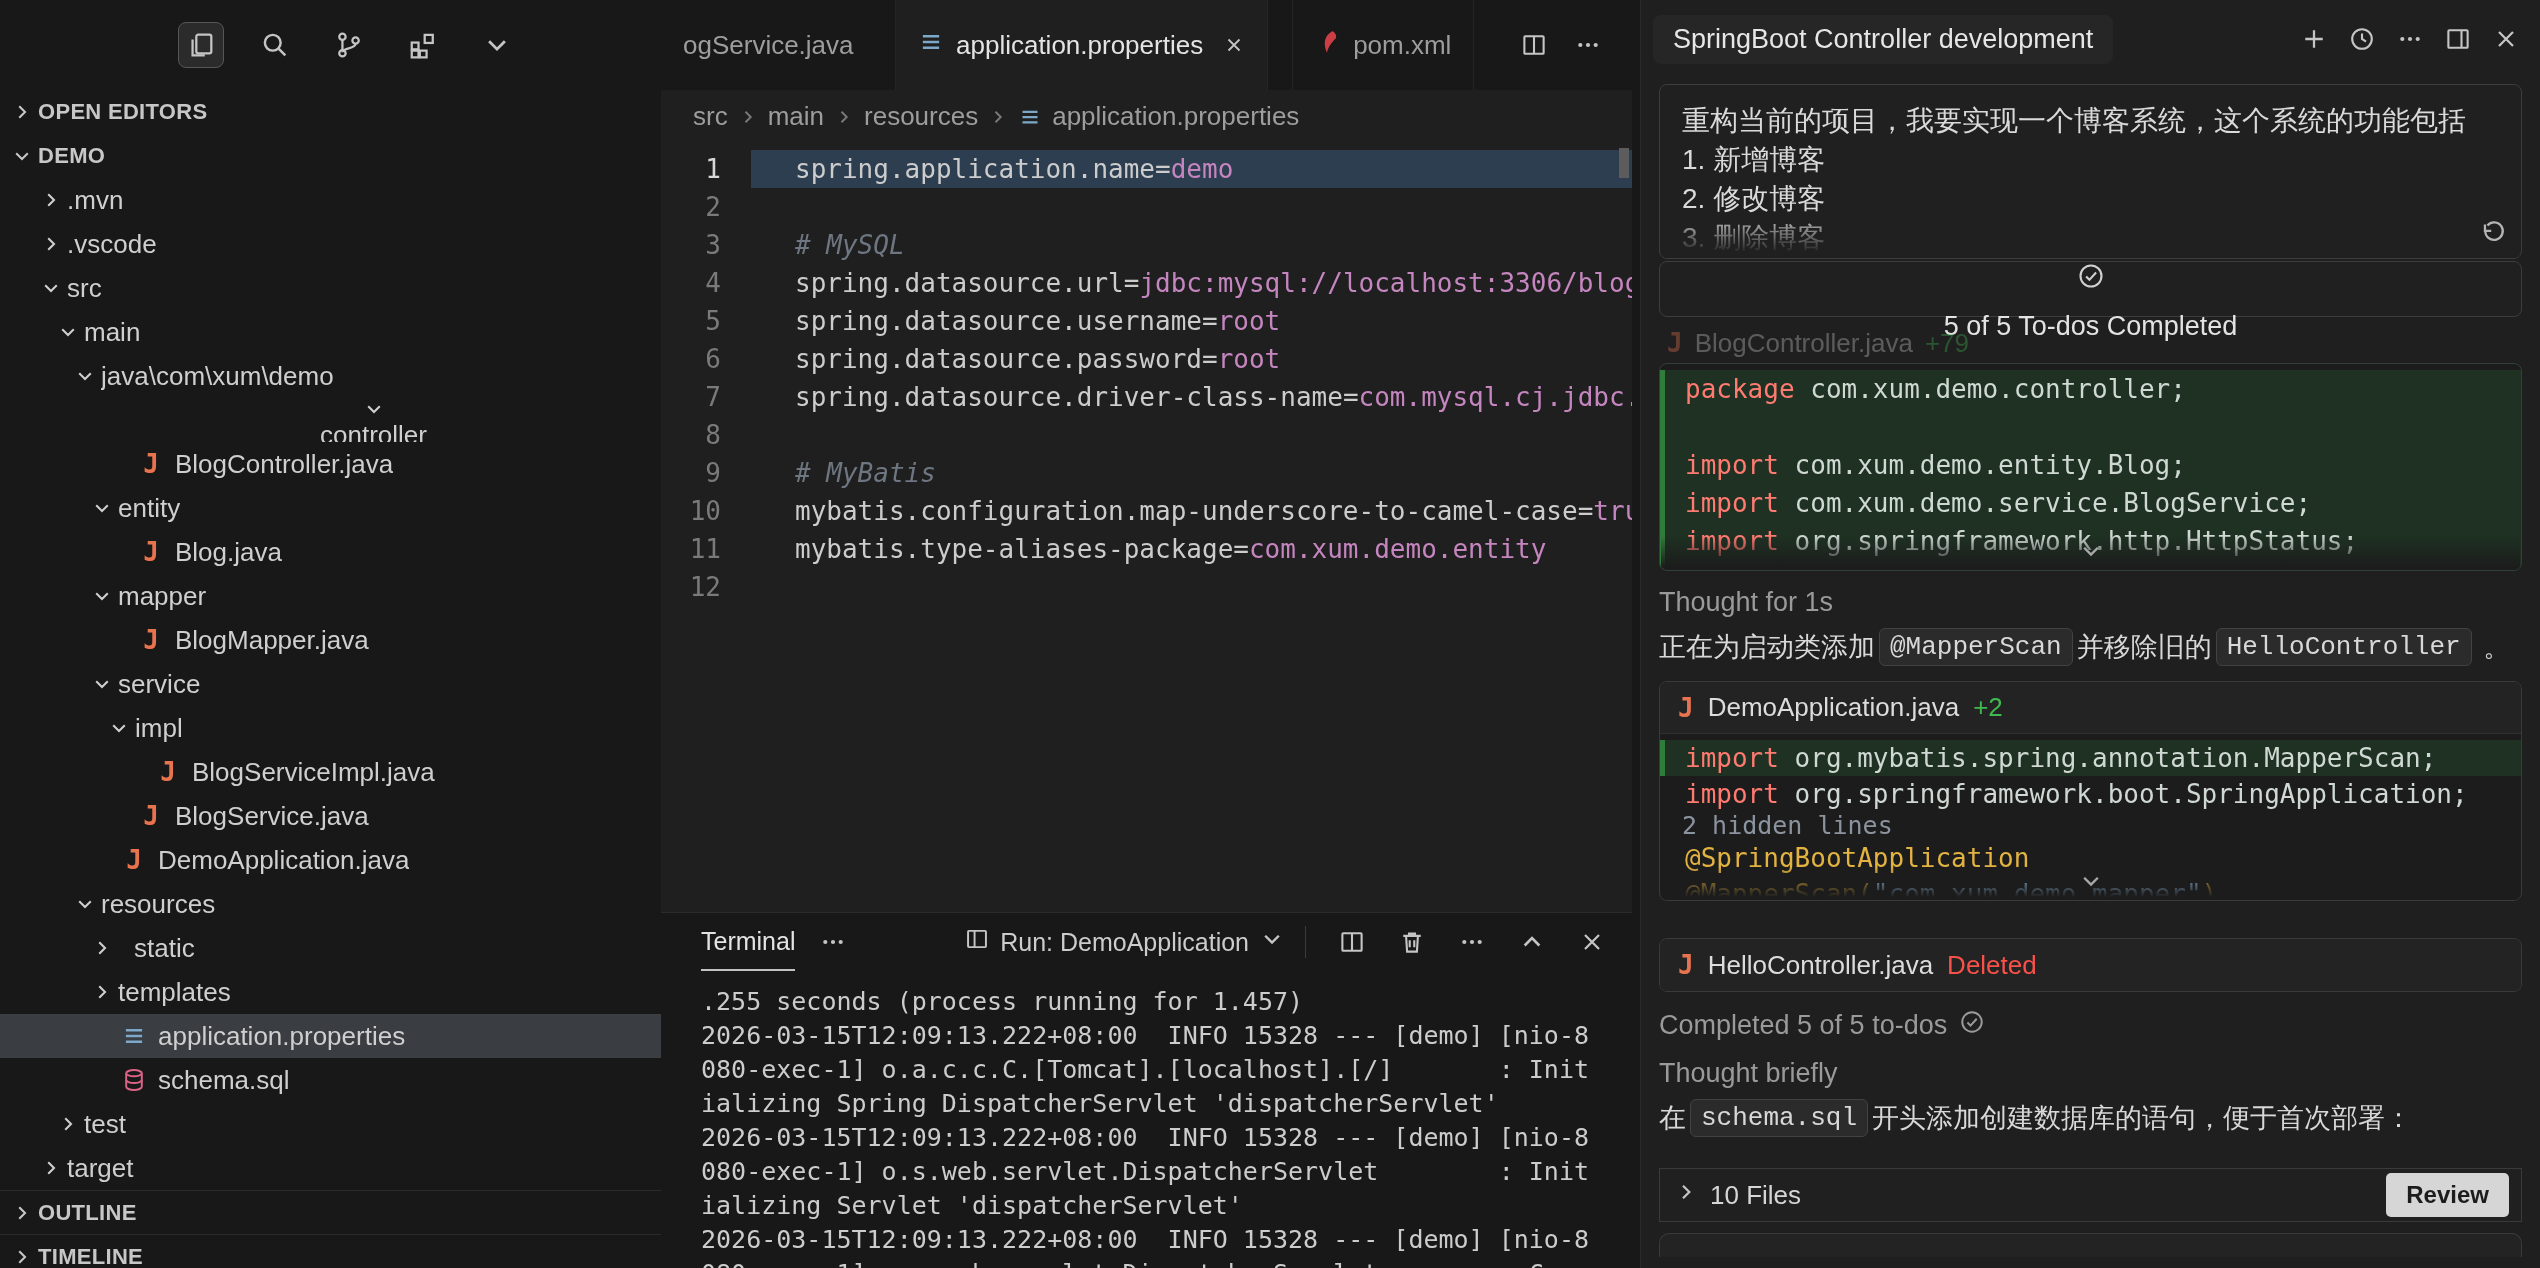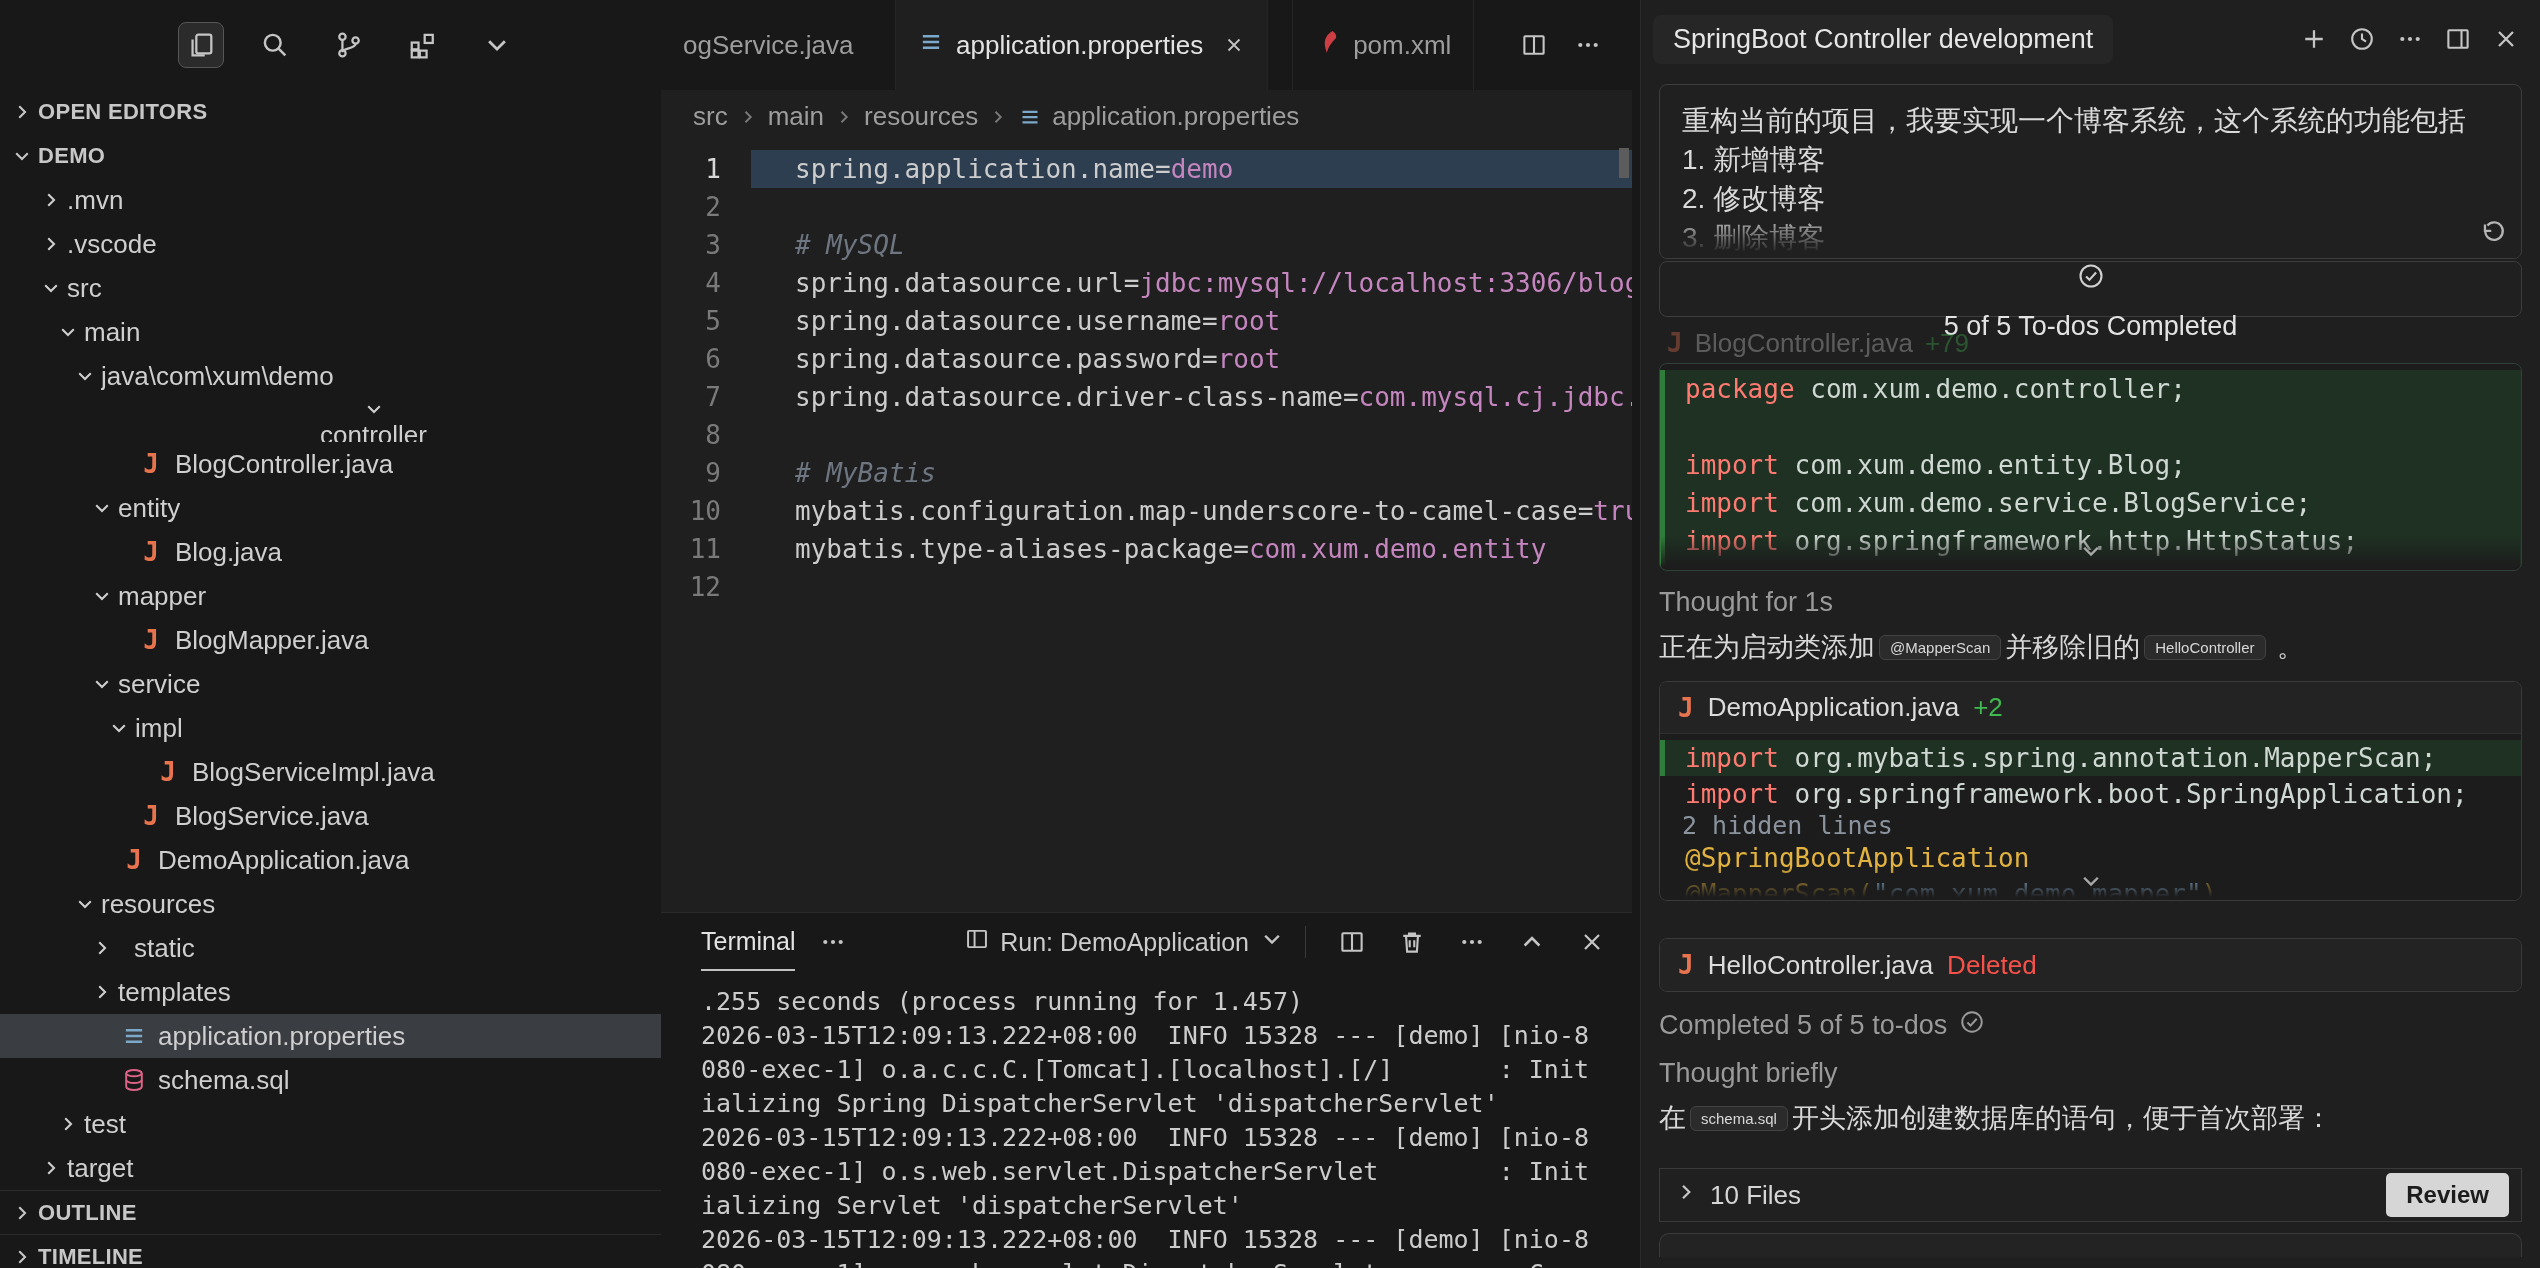--- a/index.html
+++ b/index.html
@@ -106,21 +106,21 @@
   .cline.added { background:rgba(46,160,67,.16); border-left-color:rgba(63,185,80,.55); }
   .tk-kw { color:#ff7b72; } .tk-id { color:#cfd8d3; } .tk-ann { color:#e3b341; } .tk-str { color:#a5d6ff; }
   .block-fade { position:absolute; left:1px; right:1px; bottom:0; height:34px;
     background:linear-gradient(180deg, rgba(28,28,28,0), #1c1c1c 92%); pointer-events:none; }
   .expand-chev { position:absolute; bottom:0; left:50%; transform:translateX(-50%); z-index:2; cursor:pointer; }
   .expand-chev .icon { width:26px; height:26px; color:#a8a8a8; }
 
   .thought { margin-top:16px; font-size:27px; color:#9a9a9a; cursor:pointer; }
   .chat-msg { margin-top:8px; display:flex; align-items:center; font-size:27px; color:#d8d8d8;
     white-space:pre; overflow:hidden; height:42px; }
-  .chip { font-family:Liberation Sans, sans-serif; font-size:15px; background:#2b2b2b;
+  .chip { font-family:Liberation Mono, monospace; font-size:26px; background:#2b2b2b;
     border:1px solid #424242; border-radius:6px; padding:3px 10px; margin:0 4px; color:#d8d8d8; white-space:nowrap; }
 
   .file-card { margin-top:13px; border:1px solid #3a3a3a; border-radius:8px; background:#1c1c1c; overflow:hidden; }
   .file-card.second { margin-top:37px; }
   .fc-header { height:52px; display:flex; align-items:center; gap:14px; padding:0 18px; background:#232323;
     border-bottom:1px solid #303030; font-size:26px; color:#dcdcdc; cursor:pointer; }
   .file-card.header-only .fc-header { border-bottom:none; }
   .fc-body { position:relative; height:166px; overflow:hidden; padding-top:6px;
     font-family:"DejaVu Sans Mono","Liberation Mono",monospace; font-size:26px; }
   .fc-body .cline { height:36px; line-height:36px; }

